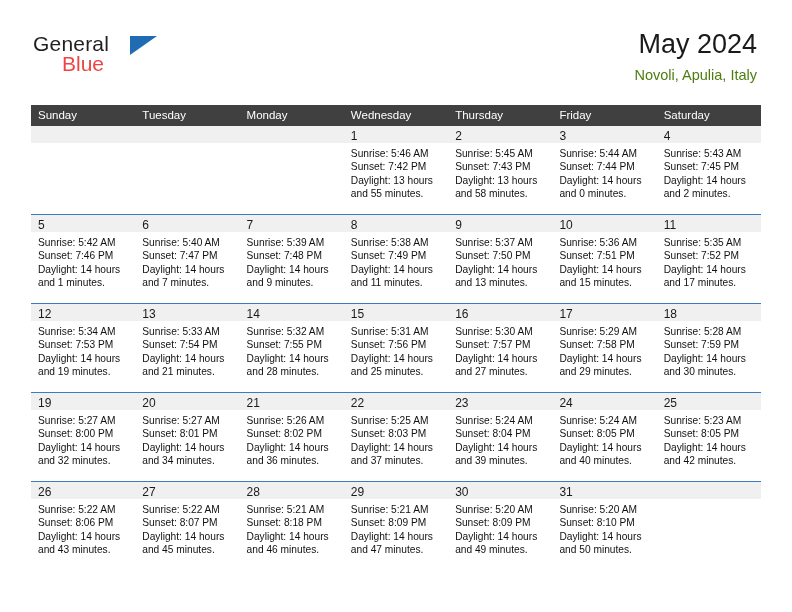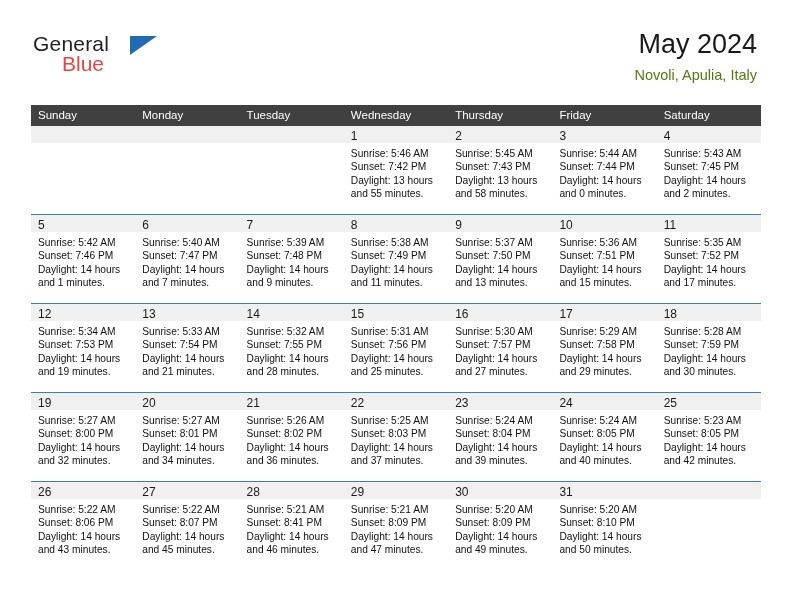--- a/index.html
+++ b/index.html
@@ -151,22 +151,22 @@
     </div>
     <div class="title-wrap">
       <div class="month-title">May 2024</div>
       <div class="location">Novoli, Apulia, Italy</div>
     </div>
   </div>
 
   <div class="calendar">
     <div class="cal-head">
       <div class="dow">Sunday</div>
+      <div class="dow">Tuesday</div>
       <div class="dow">Monday</div>
-      <div class="dow">Tuesday</div>
       <div class="dow">Wednesday</div>
       <div class="dow">Thursday</div>
       <div class="dow">Friday</div>
       <div class="dow">Saturday</div>
     </div>
     <div id="weeks-container">
         <div class="week first">
           <div class="cell empty">
             <div class="daynum-band"><span class="daynum"></span></div>
           </div>
@@ -424,21 +424,21 @@
               <div>Sunrise: 5:22 AM</div>
               <div>Sunset: 8:07 PM</div>
               <div>Daylight: 14 hours</div>
               <div>and 45 minutes.</div>
             </div>
           </div>
           <div class="cell">
             <div class="daynum-band"><span class="daynum">28</span></div>
             <div class="info">
               <div>Sunrise: 5:21 AM</div>
-              <div>Sunset: 8:41 PM</div>
+              <div>Sunset: 8:18 PM</div>
               <div>Daylight: 14 hours</div>
               <div>and 46 minutes.</div>
             </div>
           </div>
           <div class="cell">
             <div class="daynum-band"><span class="daynum">29</span></div>
             <div class="info">
               <div>Sunrise: 5:21 AM</div>
               <div>Sunset: 8:09 PM</div>
               <div>Daylight: 14 hours</div>

